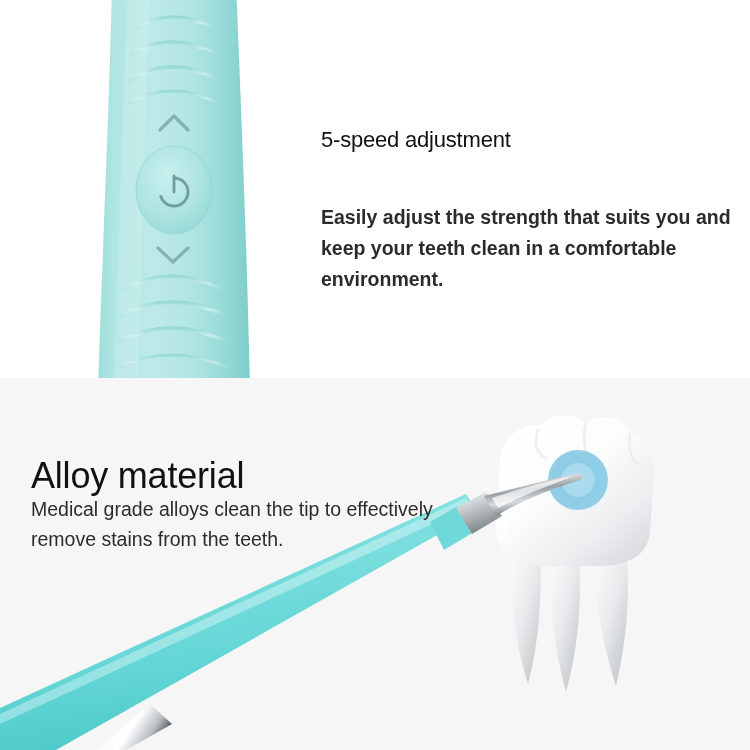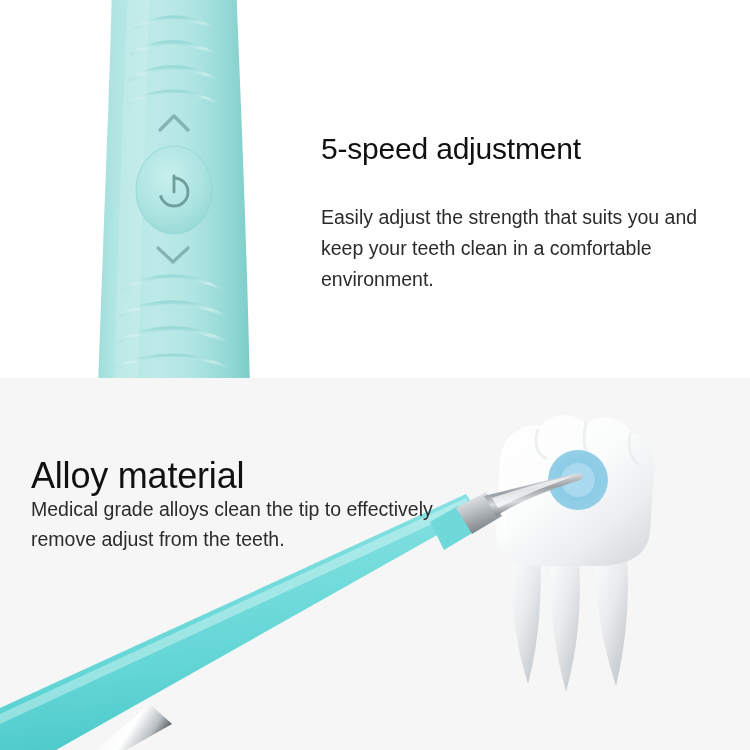--- a/index.html
+++ b/index.html
@@ -36,35 +36,35 @@
     top: 378px;
     height: 372px;
     background: #f6f6f6;
   }
 
   
   .heading-top {
     position: absolute;
     left: 321px;
     top: 112px;
-    font-size: 30px;
+    font-size: 22px;
     font-weight: 400;
     color: #111111;
     letter-spacing: -0.2px;
     white-space: nowrap;
   }
   .body-top {
     position: absolute;
     left: 321px;
     top: 182px;
     width: 420px;
     font-size: 19.5px;
     line-height: 31px;
     color: #2b2b2b;
-    font-weight: 400;
+    font-weight: 700;
   }
   .heading-bottom {
     position: absolute;
     left: 31px;
     top: 425px;
     font-size: 36px;
     font-weight: 400;
     color: #111111;
     letter-spacing: -0.2px;
     white-space: nowrap;
@@ -196,21 +196,21 @@
 
     <h1 class="heading-top">5-speed adjustment</h1>
 
     <p class="body-top">Easily adjust the strength that suits you and keep your teeth clean in a comfortable environment.</p>
   </section>
 
   <section class="panel" id="panel-bottom"></section>
 
   <h2 class="heading-bottom">Alloy material</h2>
 
-  <p class="body-bottom">Medical grade alloys clean the tip to effectively remove adjust from the teeth.</p>
+  <p class="body-bottom">Medical grade alloys clean the tip to effectively remove stains from the teeth.</p>
 
   <div id="wand-bottom">
     <svg width="560" height="372" viewBox="0 0 560 372">
       <defs>
         <linearGradient id="wandGrad" x1="0" y1="0" x2="0.25" y2="1">
           <stop offset="0%" stop-color="#a6eaea"></stop>
           <stop offset="30%" stop-color="#7fdfdf"></stop>
           <stop offset="70%" stop-color="#64d6d6"></stop>
           <stop offset="100%" stop-color="#4dc9ca"></stop>
         </linearGradient>

